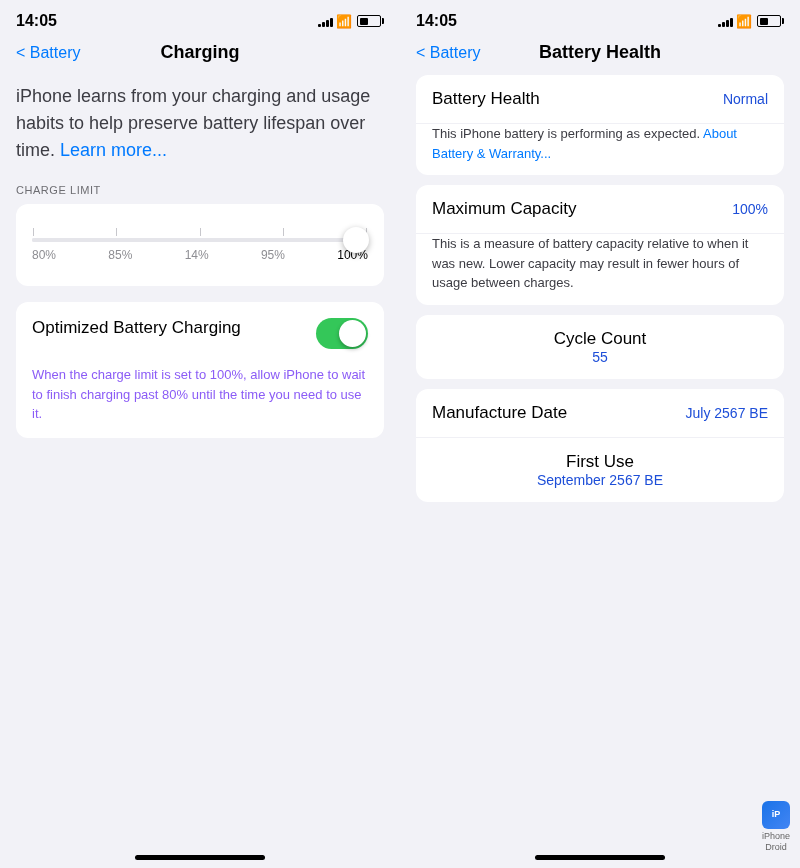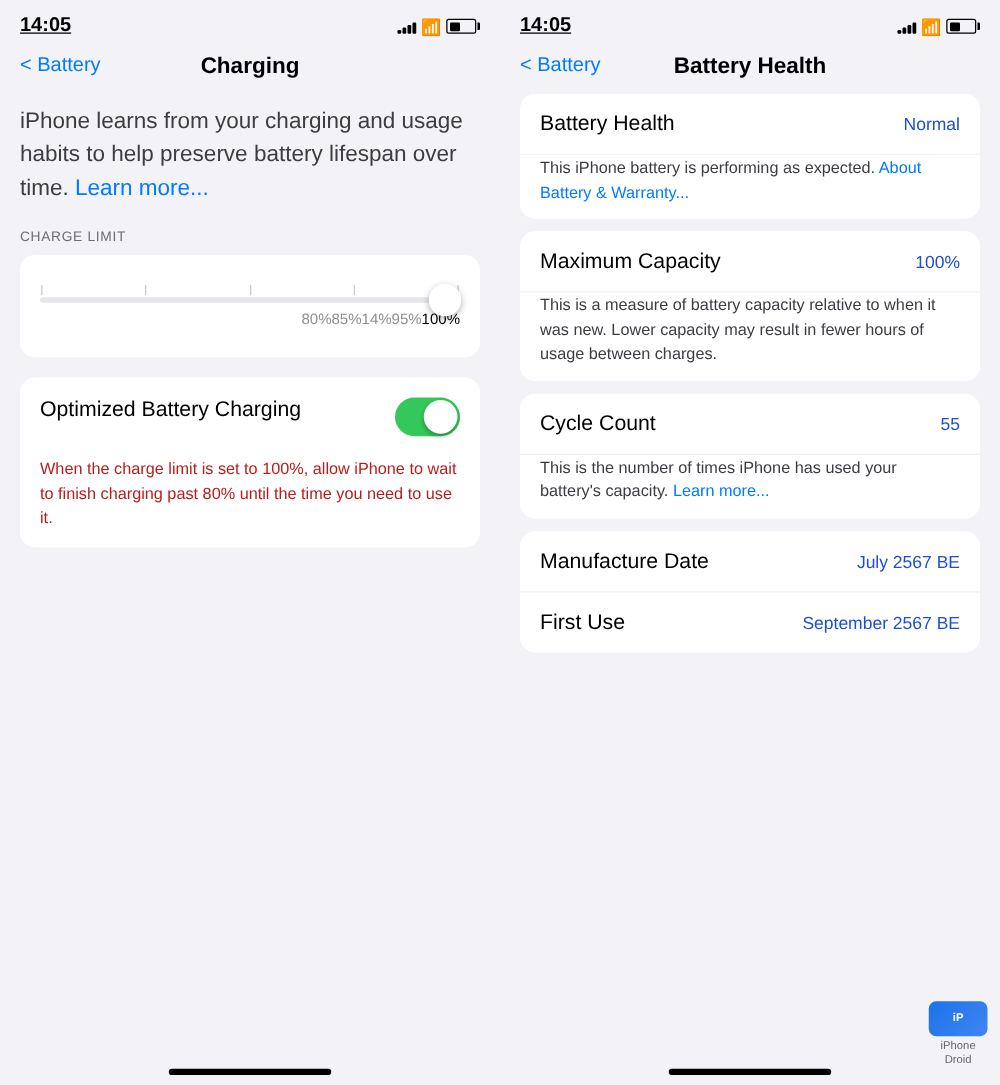--- a/index.html
+++ b/index.html
@@ -27,21 +27,20 @@
       justify-content: space-between;
       align-items: center;
       padding: 12px 16px 8px;
       background: #f2f2f7;
     }
 
     .status-time {
       font-size: 16px;
       font-weight: 600;
       color: #000;
-      text-decoration: underline;
     }
 
     .status-icons {
       display: flex;
       align-items: center;
       gap: 4px;
       font-size: 13px;
     }
 
     .nav-bar {
@@ -137,21 +136,21 @@
       transform: translateY(-50%);
       width: 26px;
       height: 26px;
       background: #fff;
       border-radius: 50%;
       box-shadow: 0 2px 6px rgba(0,0,0,0.3);
     }
 
     .slider-labels {
       display: flex;
-      justify-content: flex-end;
+      justify-content: space-between;
       margin-top: 6px;
     }
 
     .slider-label {
       font-size: 12px;
       color: #8e8e93;
     }
 
     .slider-label.active {
       color: #000;
@@ -198,21 +197,21 @@
       right: 2px;
       width: 27px;
       height: 27px;
       background: #fff;
       border-radius: 50%;
       box-shadow: 0 2px 4px rgba(0,0,0,0.3);
     }
 
     .toggle-desc {
       font-size: 13px;
-      color: #b91c1c;
+      color: #8b5cf6;
       line-height: 1.5;
       padding: 0 0 4px 0;
     }
 
     
     .right-card {
       background: #fff;
       border-radius: 12px;
       margin-bottom: 10px;
       overflow: hidden;
@@ -221,20 +220,21 @@
     .right-card-row {
       padding: 14px 16px;
       display: flex;
       justify-content: space-between;
       align-items: center;
       border-bottom: 1px solid #f0f0f5;
     }
 
     .right-card-row:last-child {
       border-bottom: none;
+      flex-direction: column;
     }
 
     .row-title {
       font-size: 17px;
       color: #000;
     }
 
     .row-value {
       font-size: 14px;
       color: #1d4ed8;
@@ -316,21 +316,21 @@
       position: absolute;
       bottom: 14px;
       right: 10px;
       font-size: 9px;
       color: #666;
       text-align: center;
       line-height: 1.3;
     }
 
     .watermark-logo {
-      width: 47px;
+      width: 28px;
       height: 28px;
       background: linear-gradient(135deg, #1a73e8, #4285f4);
       border-radius: 6px;
       display: flex;
       align-items: center;
       justify-content: center;
       color: #fff;
       font-size: 9px;
       font-weight: bold;
       margin: 0 auto 2px;
@@ -457,24 +457,20 @@
         <span class="row-value">100%</span>
       </div>
       <div class="right-card-desc">This is a measure of battery capacity relative to when it was new. Lower capacity may result in fewer hours of usage between charges.</div>
     </div>
 
     <div class="right-card">
       <div class="right-card-row">
         <span class="row-title">Cycle Count</span>
         <span class="row-value">55</span>
       </div>
-      <div class="right-card-desc">
-        <span>This is the number of times iPhone has used your battery's capacity.</span>
-        <a href="#" style="color:#007AFF;">Learn more...</a>
-      </div>
     </div>
 
     <div class="right-card">
       <div class="right-card-row">
         <span class="row-title">Manufacture Date</span>
         <span class="row-value">July 2567 BE</span>
       </div>
       <div class="right-card-row">
         <span class="row-title">First Use</span>
         <span class="row-value">September 2567 BE</span>

